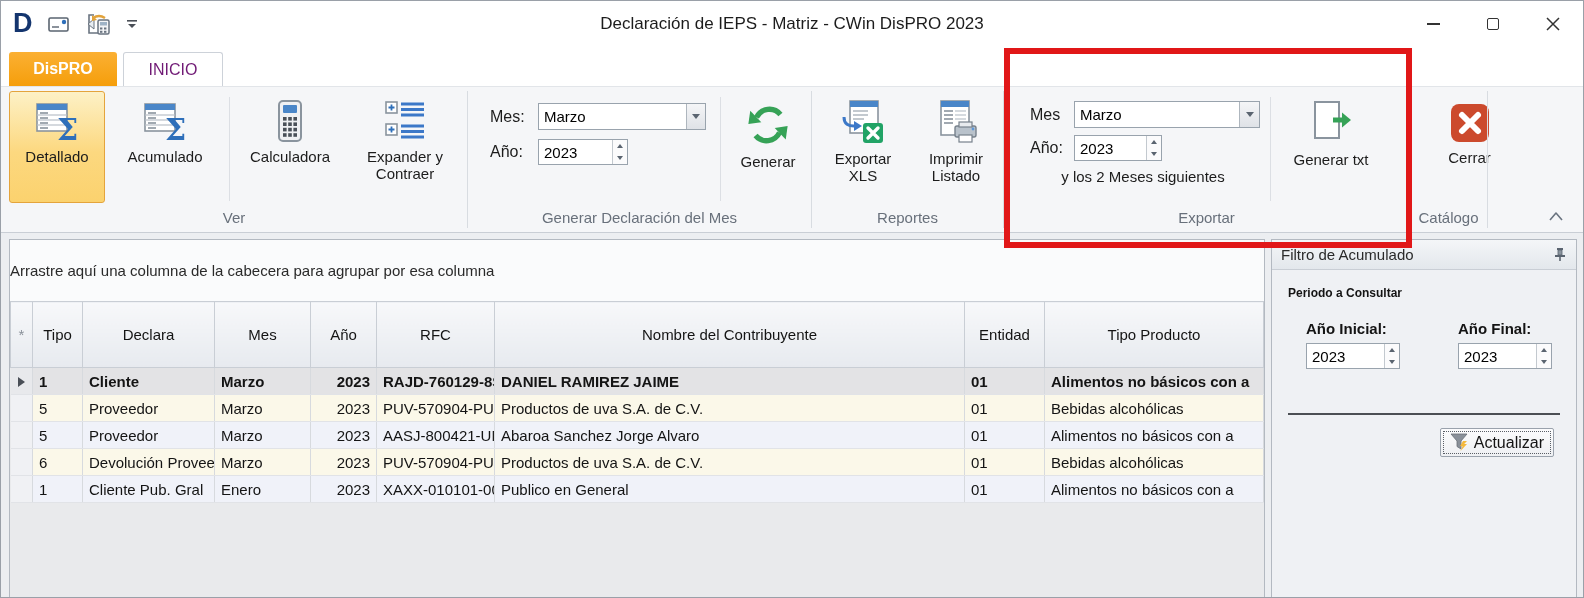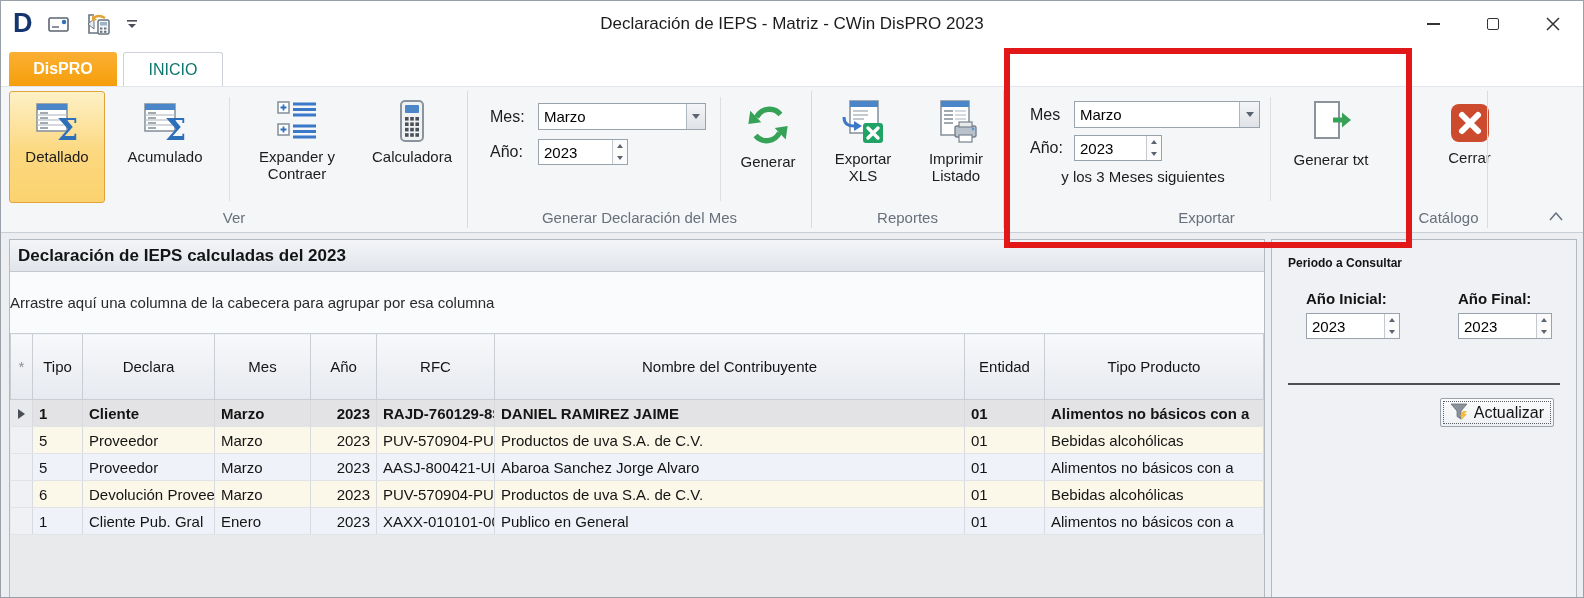--- a/index.html
+++ b/index.html
@@ -16,21 +16,21 @@
   .wincontrols { margin-left:auto; display:flex; z-index:2; }
   .winbtn { width:60px; height:44px; display:flex; align-items:center; justify-content:center; }
   .min-glyph { width:13px; height:2px; background:#333; }
   .max-glyph { width:12px; height:12px; border:1.6px solid #333; border-radius:2px; }
 
   
   .tabrow { height:40px; display:flex; align-items:flex-end; background:#fff; padding-left:8px; }
   .tab { height:34px; display:flex; align-items:center; justify-content:center; font-size:16px; }
   .tab-dispro { width:108px; background:linear-gradient(#fbb033,#f59e0b); color:#fff; font-weight:bold;
                 border-radius:3px 3px 0 0;margin-top:32px; }
-  .tab-inicio { width:100px; margin-left:6px; background:#fff; color:#0f766e;
+  .tab-inicio { width:100px; margin-left:6px; background:#fff; color:#701a75;
                 border:1px solid #cdd2d9; border-bottom:none; border-radius:3px 3px 0 0; }
 
   
   .ribbon { height:147px; background:#f5f6f8; border-top:1px solid #e2e5e9; border-bottom:1px solid #c9ced5;
             display:flex; position:relative; }
   .rgroup { display:flex; flex-direction:column; }
   .rgroup-body { flex:1; display:flex; align-items:flex-start; padding-top:4px; }
   .rgroup-label { height:25px; text-align:center; font-size:15px; color:#68707b; padding-top:2px; }
   .rgsep { width:1px; background:#d8dce1; margin:4px 0; }
   .minisep { width:1px; background:#dcdfe4; align-self:stretch; margin:6px 4px; }
@@ -200,43 +200,20 @@
               <line x1="6" y1="14" x2="14" y2="14"></line>
               <line x1="6" y1="19" x2="14" y2="19"></line>
               <line x1="6" y1="24" x2="14" y2="24"></line>
               <line x1="6" y1="29" x2="14" y2="29"></line>
             </g>
             <text x="23" y="41" font-size="30" font-weight="bold" fill="#2e6fba" font-family="DejaVu Serif, serif">Σ</text>
           </svg>
         <span class="cap">Acumulado</span>
       </div>
       <div class="minisep"></div>
-      <div class="bigbtn" style="width:118px;">
-        <svg width="46" height="44" viewBox="0 0 46 44">
-            <g>
-              <rect x="4" y="3" width="11" height="11" fill="#fff" stroke="#8a949e" stroke-width="1.6"></rect>
-              <path d="M9.5 5.5 v6 M6.5 8.5 h6" stroke="#2e6fba" stroke-width="1.8"></path>
-              <g fill="#3c78c8">
-                <rect x="19" y="3.5" width="23" height="3"></rect>
-                <rect x="19" y="9" width="23" height="3"></rect>
-                <rect x="19" y="14.5" width="23" height="3"></rect>
-              </g>
-            </g>
-            <g transform="translate(0,22)">
-              <rect x="4" y="3" width="11" height="11" fill="#fff" stroke="#8a949e" stroke-width="1.6"></rect>
-              <path d="M9.5 5.5 v6 M6.5 8.5 h6" stroke="#2e6fba" stroke-width="1.8"></path>
-              <g fill="#3c78c8">
-                <rect x="19" y="3.5" width="23" height="3"></rect>
-                <rect x="19" y="9" width="23" height="3"></rect>
-                <rect x="19" y="14.5" width="23" height="3"></rect>
-              </g>
-            </g>
-          </svg>
-        <span class="cap">Expander y Contraer</span>
-      </div>
       <div class="bigbtn" style="width:104px;">
         <svg width="44" height="44" viewBox="0 0 44 44">
             <rect x="11" y="2" width="22" height="40" rx="4" fill="#f0f1f3" stroke="#8a949e" stroke-width="2"></rect>
             <rect x="15" y="6" width="14" height="8" rx="1" fill="#4a86c8"></rect>
             <g fill="#4a5058">
               <rect x="15" y="18" width="3.6" height="3.6"></rect>
               <rect x="20.2" y="18" width="3.6" height="3.6"></rect>
               <rect x="25.4" y="18" width="3.6" height="3.6"></rect>
               <rect x="15" y="23.4" width="3.6" height="3.6"></rect>
               <rect x="20.2" y="23.4" width="3.6" height="3.6"></rect>
@@ -244,20 +221,43 @@
               <rect x="15" y="28.8" width="3.6" height="3.6"></rect>
               <rect x="20.2" y="28.8" width="3.6" height="3.6"></rect>
               <rect x="25.4" y="28.8" width="3.6" height="3.6"></rect>
               <rect x="15" y="34.2" width="3.6" height="3.6"></rect>
               <rect x="20.2" y="34.2" width="3.6" height="3.6"></rect>
               <rect x="25.4" y="34.2" width="3.6" height="3.6"></rect>
             </g>
           </svg>
         <span class="cap">Calculadora</span>
       </div>
+      <div class="bigbtn" style="width:118px;">
+        <svg width="46" height="44" viewBox="0 0 46 44">
+            <g>
+              <rect x="4" y="3" width="11" height="11" fill="#fff" stroke="#8a949e" stroke-width="1.6"></rect>
+              <path d="M9.5 5.5 v6 M6.5 8.5 h6" stroke="#2e6fba" stroke-width="1.8"></path>
+              <g fill="#3c78c8">
+                <rect x="19" y="3.5" width="23" height="3"></rect>
+                <rect x="19" y="9" width="23" height="3"></rect>
+                <rect x="19" y="14.5" width="23" height="3"></rect>
+              </g>
+            </g>
+            <g transform="translate(0,22)">
+              <rect x="4" y="3" width="11" height="11" fill="#fff" stroke="#8a949e" stroke-width="1.6"></rect>
+              <path d="M9.5 5.5 v6 M6.5 8.5 h6" stroke="#2e6fba" stroke-width="1.8"></path>
+              <g fill="#3c78c8">
+                <rect x="19" y="3.5" width="23" height="3"></rect>
+                <rect x="19" y="9" width="23" height="3"></rect>
+                <rect x="19" y="14.5" width="23" height="3"></rect>
+              </g>
+            </g>
+          </svg>
+        <span class="cap">Expander y Contraer</span>
+      </div>
     </div>
     <div class="rgroup-label">Ver</div>
   </div>
   <div class="rgsep"></div>
 
   <div class="rgroup" style="width:343px;">
     <div class="rgroup-body" style="padding-left:22px;">
       <div class="fieldcol" style="padding-top:12px;">
         <div class="frow">
           <span style="width:42px;">Mes:</span>
@@ -362,21 +362,21 @@
             <div class="spin-btns">
                 <div>
                   <span class="tri-up"></span>
                 </div>
                 <div>
                   <span class="tri-dn"></span>
                 </div>
               </div>
           </div>
         </div>
-        <div class="nota" style="width:226px;">y los 3 Meses siguientes</div>
+        <div class="nota" style="width:226px;">y los 2 Meses siguientes</div>
       </div>
       <div class="minisep" style="margin-left:10px;"></div>
       <div class="bigbtn" style="width:112px; padding-top:8px;">
         <svg width="48" height="46" viewBox="0 0 48 46">
             <rect x="8" y="2" width="24" height="36" fill="#fff" stroke="#8a949e" stroke-width="2"></rect>
             <line x1="26" y1="20" x2="36" y2="20" stroke="#36a257" stroke-width="5"></line>
             <polygon points="35,12.5 44,20 35,27.5" fill="#36a257"></polygon>
           </svg>
         <span class="cap">Generar txt</span>
       </div>
@@ -404,21 +404,20 @@
         <path d="M3 10 L9 3 L15 10" fill="none" stroke="#6a7480" stroke-width="1.6" stroke-linejoin="round"></path>
       </svg>
   </div>
 </div>
 
 <div class="red-annotation"></div>
 
 <div class="content">
 
   <div class="grid-panel">
-    <div class="grid-caption">Declaración de IEPS calculadas del 2023</div>
     <div class="groupby-bar">Arrastre aquí una columna de la cabecera para agrupar por esa columna</div>
     <table class="grid">
       <colgroup>
         <col style="width:22px">
           <col style="width:50px">
           <col style="width:132px">
           <col style="width:96px">
         <col style="width:66px">
           <col style="width:118px">
           <col style="width:470px">
@@ -492,20 +491,29 @@
             <td class="al-r">XAXX-010101-000</td>
             <td>Publico en General</td>
             <td>01</td>
             <td>Alimentos no básicos con a</td>
           </tr>
         </tbody>
     </table>
   </div>
 
   <div class="filter-panel">
+    <div class="filter-header">
+      <span>Filtro de Acumulado</span>
+      <svg width="14" height="15" viewBox="0 0 14 15">
+          <rect x="4" y="1" width="6" height="2" fill="#5a6470"></rect>
+          <rect x="5" y="3" width="4" height="5" fill="#8a949e" stroke="#5a6470" stroke-width="0.8"></rect>
+          <rect x="2" y="8" width="10" height="2" fill="#5a6470"></rect>
+          <line x1="7" y1="10" x2="7" y2="14" stroke="#5a6470" stroke-width="1.6"></line>
+        </svg>
+    </div>
     <div class="filter-body">
       <div class="section-title">Periodo a Consultar</div>
       <div class="year-fields">
         <div class="yfield">
           <label>Año Inicial:</label>
           <div class="spin">
             <input value="2023" style="">
             <div class="spin-btns">
                 <div>
                   <span class="tri-up"></span>

